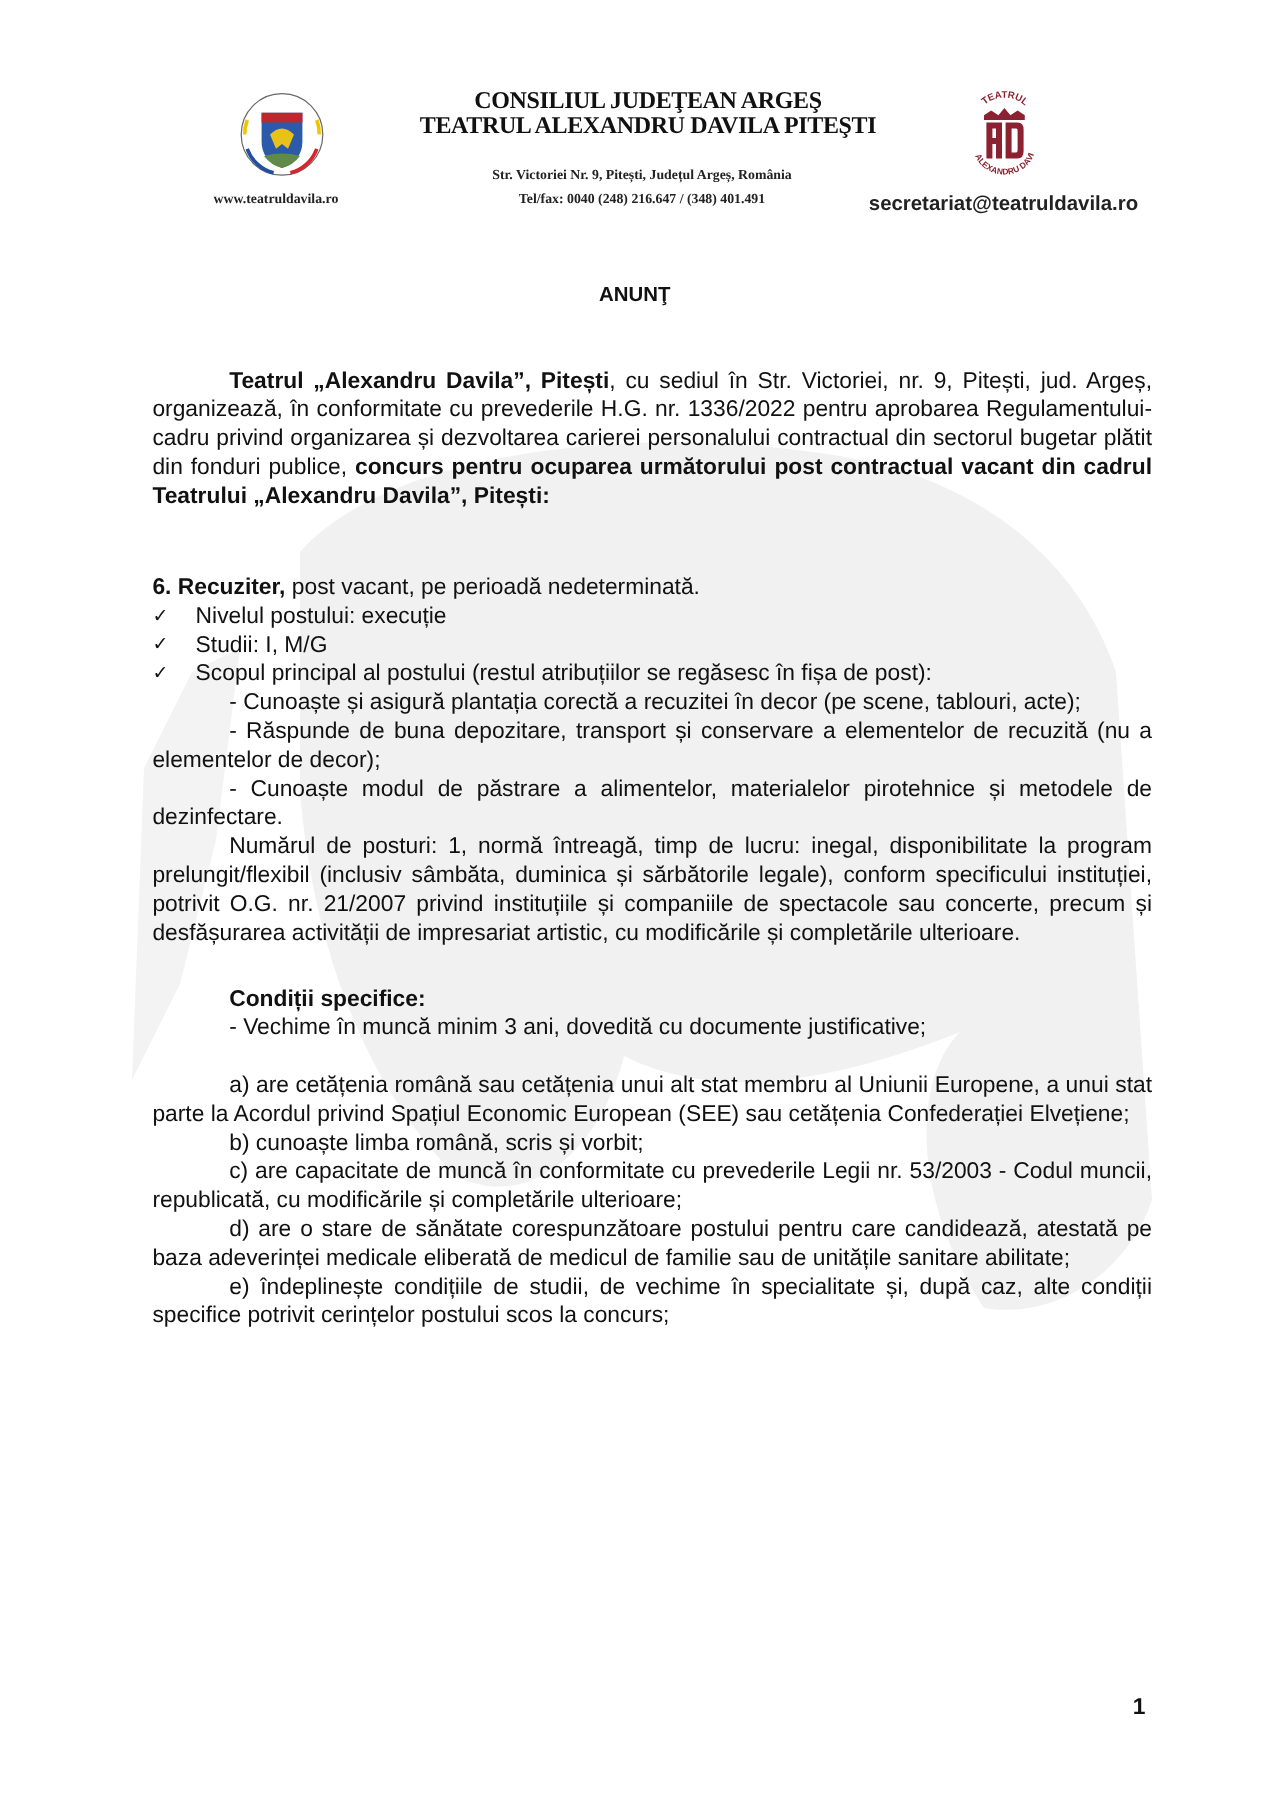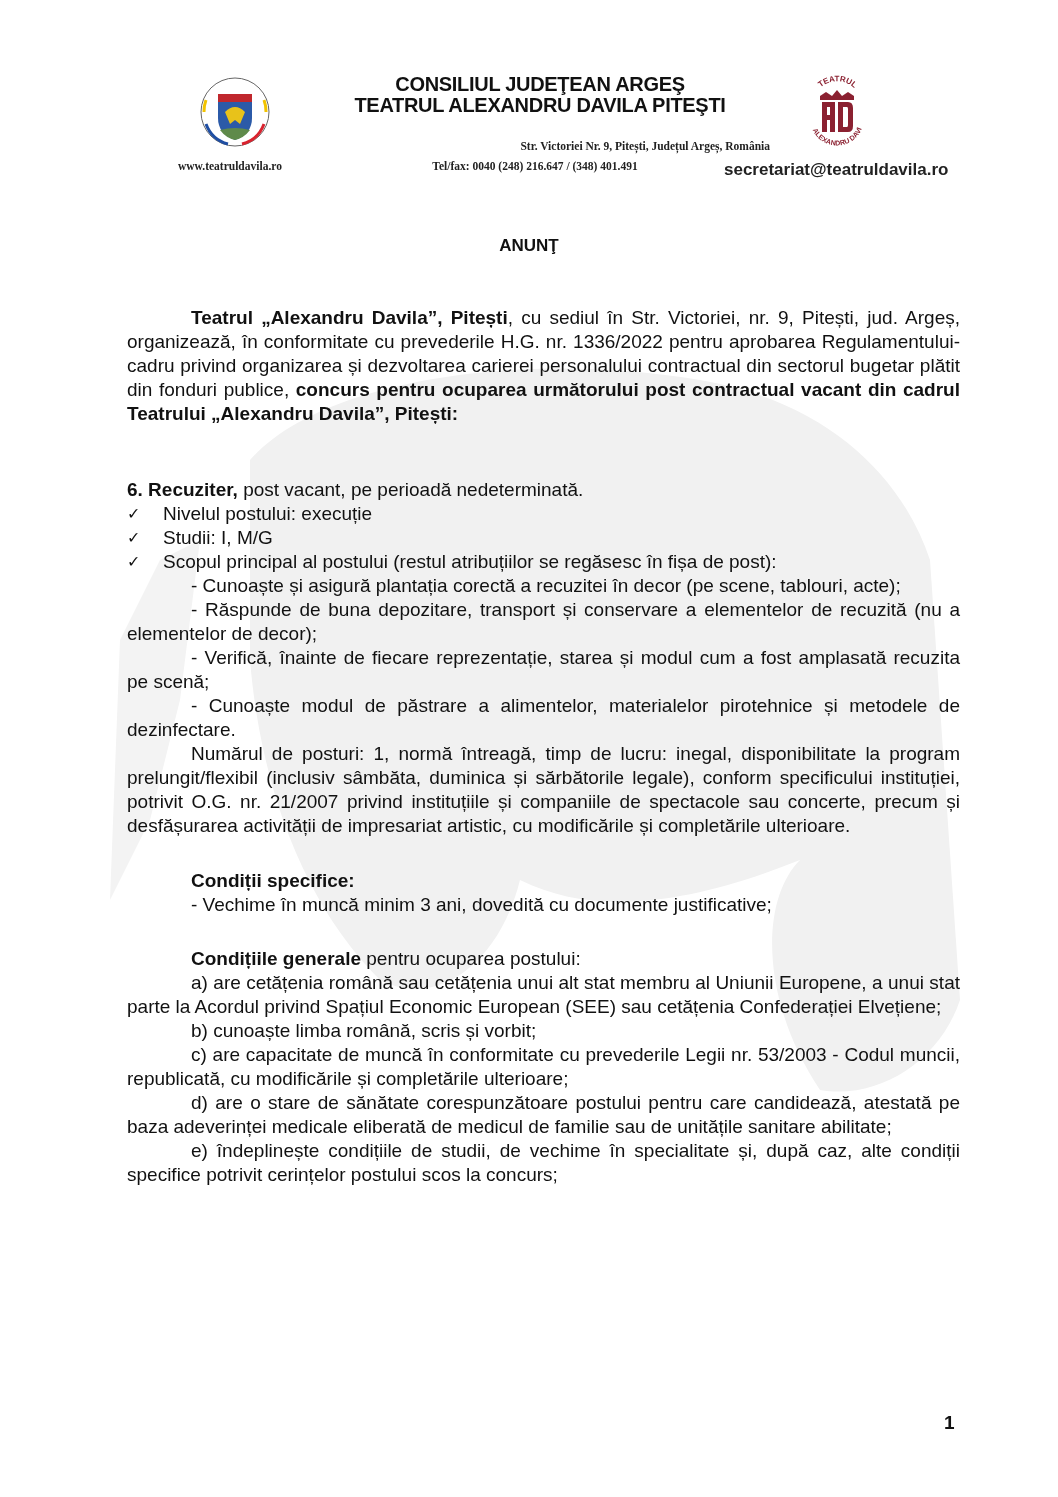--- a/index.html
+++ b/index.html
@@ -2,22 +2,22 @@
 <html><head>
   <meta charset="utf-8">
   <style>
     html, body { margin: 0; padding: 0; background: #ffffff; }
     body { width: 1058px; height: 1497px; position: relative; overflow: hidden; font-family: "Liberation Sans", sans-serif; color: #111; }
     .watermark { position: absolute; left: 0; top: 0; width: 1058px; height: 1497px; z-index: 0; }
     .page { position: relative; z-index: 1; }
 
     .hdr-logo-left { position: absolute; left: 198px; top: 74px; width: 74px; height: 80px; }
     .hdr-logo-right { position: absolute; left: 802px; top: 70px; width: 70px; height: 88px; }
-    .hdr-title { position: absolute; left: 300px; top: 74px; width: 480px; text-align: center; font-family: Liberation Sans, sans-serif; font-weight: bold; font-size: 20px; line-height: 21px; color: #111; letter-spacing: -0.3px; }
-    .hdr-address { position: absolute; left: 300px; top: 140px; width: 470px; text-align: right; font-family: "Liberation Serif", serif; font-size: 11.5px; font-weight: bold; color: #222; }
+    .hdr-title { position: absolute; left: 300px; top: 74px; width: 480px; text-align: center; font-family: Liberation Serif, serif; font-weight: bold; font-size: 20px; line-height: 21px; color: #111; letter-spacing: -0.3px; }
+    .hdr-address { position: absolute; left: 300px; top: 140px; width: 470px; text-align: center; font-family: "Liberation Serif", serif; font-size: 11.5px; font-weight: bold; color: #222; }
     .hdr-web { position: absolute; left: 178px; top: 160px; font-family: "Liberation Serif", serif; font-size: 11.5px; font-weight: bold; color: #222; }
     .hdr-tel { position: absolute; left: 300px; top: 160px; width: 470px; text-align: center; font-family: "Liberation Serif", serif; font-size: 11.5px; font-weight: bold; color: #222; }
     .hdr-email { position: absolute; left: 724px; top: 160px; font-family: Liberation Sans, sans-serif; font-size: 17px; font-weight: bold; color: #222; }
 
     .doc-title { position: absolute; left: 0; width: 1058px; top: 236px; text-align: center; font-weight: bold; font-size: 17px; }
 
     .body-text { position: absolute; left: 127px; width: 833px; font-size: 19px; line-height: 24px; }
     .p { margin: 0; }
     .justify { text-align: justify; text-align-last: left; }
     .indent { text-indent: 64px; }
@@ -80,30 +80,26 @@
 
   <div class="body-text" style="top:478px;">
     <p class="p">
       <span class="b">6. Recuziter,</span><span> post vacant, pe perioadă nedeterminată.</span>
     </p>
     <span class="check"><span class="mark">✓</span><span>Nivelul postului: execuție</span></span>
     <span class="check"><span class="mark">✓</span><span>Studii: I, M/G</span></span>
     <span class="check"><span class="mark">✓</span><span>Scopul principal al postului (restul atribuțiilor se regăsesc în fișa de post):</span></span>
     <p class="p justify indent">- Cunoaște și asigură plantația corectă a recuzitei în decor (pe scene, tablouri, acte);</p>
     <p class="p justify indent">- Răspunde de buna depozitare, transport și conservare a elementelor de recuzită (nu a elementelor de decor);</p>
-    <p class="p justify indent">- Verifică, înainte de fiecare reprezentație, starea și modul cum a fost amplasată recuzita pe scenă;</p>
     <p class="p justify indent">- Cunoaște modul de păstrare a alimentelor, materialelor pirotehnice și metodele de dezinfectare.</p>
     <p class="p justify indent">Numărul de posturi: 1, normă întreagă, timp de lucru: inegal, disponibilitate la program prelungit/flexibil (inclusiv sâmbăta, duminica și sărbătorile legale), conform specificului instituției, potrivit O.G. nr. 21/2007 privind instituțiile și companiile de spectacole sau concerte, precum și desfășurarea activității de impresariat artistic, cu modificările și completările ulterioare.</p>
     <div class="gap"></div>
     <p class="p ind-block b" style="margin-top:7px;">Condiții specifice:</p>
     <p class="p ind-block">- Vechime în muncă minim 3 ani, dovedită cu documente justificative;</p>
     <div class="gap"></div>
-    <p class="p ind-block" style="margin-top:6px;">
-      <span class="b">Condițiile generale</span><span> pentru ocuparea postului:</span>
-    </p>
     <p class="p justify indent">a) are cetățenia română sau cetățenia unui alt stat membru al Uniunii Europene, a unui stat parte la Acordul privind Spațiul Economic European (SEE) sau cetățenia Confederației Elvețiene;</p>
     <p class="p justify indent">b) cunoaște limba română, scris și vorbit;</p>
     <p class="p justify indent">c) are capacitate de muncă în conformitate cu prevederile Legii nr. 53/2003 - Codul muncii, republicată, cu modificările și completările ulterioare;</p>
     <p class="p justify indent">d) are o stare de sănătate corespunzătoare postului pentru care candidează, atestată pe baza adeverinței medicale eliberată de medicul de familie sau de unitățile sanitare abilitate;</p>
     <p class="p justify indent">e) îndeplinește condițiile de studii, de vechime în specialitate și, după caz, alte condiții specifice potrivit cerințelor postului scos la concurs;</p>
   </div>
 
   <div class="page-num">1</div>
 </div>
 

